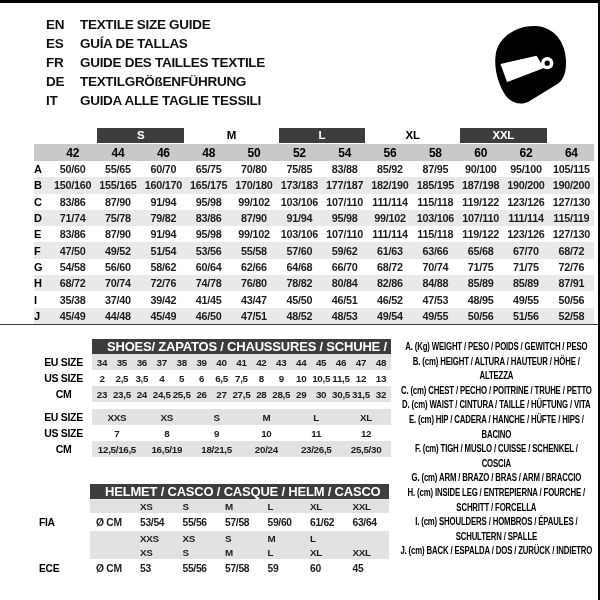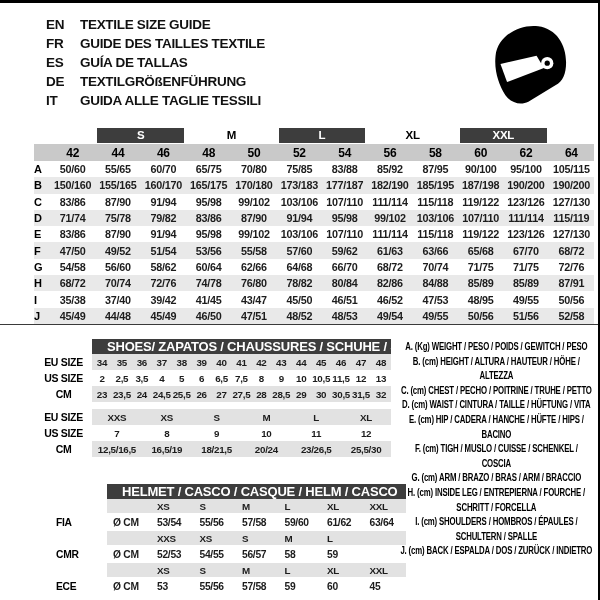--- a/index.html
+++ b/index.html
@@ -34,47 +34,47 @@
   .sec{position:absolute;font-weight:700;letter-spacing:-0.3px;}
   .sec td{font-size:9.8px;height:16px;text-align:center;color:#1c1c1c;}
   .sec td.lab{text-align:center;font-size:10.5px;color:#000;background:#fff !important;}
   .sec tr.sechead td{height:15px;}
   .secbar{background:#3d3d3d;color:#fff;height:15px;line-height:15px;font-size:13px;padding-left:15px;text-align:left;letter-spacing:-0.2px;}
   .sec tr.gray td{background:#e2e2e2;}
   .shoes{left:35px;top:336px;width:356px;}
   .shoes col.cl{width:57px;} .shoes col.cd{width:19.93px;}
   .gloves{left:35px;top:406px;width:356px;}
   .gloves col.cl{width:57px;} .gloves col.cd{width:49.8px;}
-  .helmet{left:50px;top:481px;width:356px;}
+  .helmet{left:33px;top:481px;width:356px;}
   .helmet col.cl{width:57px;} .helmet col.co{width:44px;} .helmet col.cd{width:42.5px;}
   .helmet tr.hsz td{height:14px;text-align:left;padding-left:6px;}
   .helmet tr.hdata td{height:18px;text-align:left;padding-left:6px;font-size:10.3px;}
   .helmet td.ocm{font-size:10.3px;}
   
   .legend{position:absolute;left:400px;top:337px;width:193px;text-align:center;}
   .litem{font-size:10px;font-weight:700;line-height:14.6px;letter-spacing:-0.2px;
          width:128%;transform:scaleX(0.78);transform-origin:0 0;color:#000;}
 </style>
 </head>
 <body>
 
 <div class="page">
 
   <div class="langs">
     <div class="langline">
       <span class="langcode">EN</span>
       <span>TEXTILE SIZE GUIDE</span>
     </div>
     <div class="langline">
+      <span class="langcode">ES</span>
+      <span>GUÍA DE TALLAS</span>
+    </div>
+    <div class="langline">
       <span class="langcode">FR</span>
       <span>GUIDE DES TAILLES TEXTILE</span>
-    </div>
-    <div class="langline">
-      <span class="langcode">ES</span>
-      <span>GUÍA DE TALLAS</span>
     </div>
     <div class="langline">
       <span class="langcode">DE</span>
       <span>TEXTILGRÖßENFÜHRUNG</span>
     </div>
     <div class="langline">
       <span class="langcode">IT</span>
       <span>GUIDA ALLE TAGLIE TESSILI</span>
     </div>
   </div>
@@ -423,30 +423,20 @@
     <tr class="gray hsz">
       <td class="lab"></td>
           <td></td>
     <td>XXS</td>
           <td>XS</td>
           <td>S</td>
           <td>M</td>
           <td>L</td>
           <td></td>
         </tr>
-    <tr class="hdata">
-      <td class="lab">CMR</td>
-      <td class="ocm">Ø CM</td>
-    <td>52/53</td>
-          <td>54/55</td>
-          <td>56/57</td>
-          <td>58</td>
-          <td>59</td>
-          <td></td>
-        </tr>
     <tr class="gray hsz">
       <td class="lab"></td>
           <td></td>
     <td>XS</td>
           <td>S</td>
           <td>M</td>
           <td>L</td>
           <td>XL</td>
           <td>XXL</td>
         </tr>

